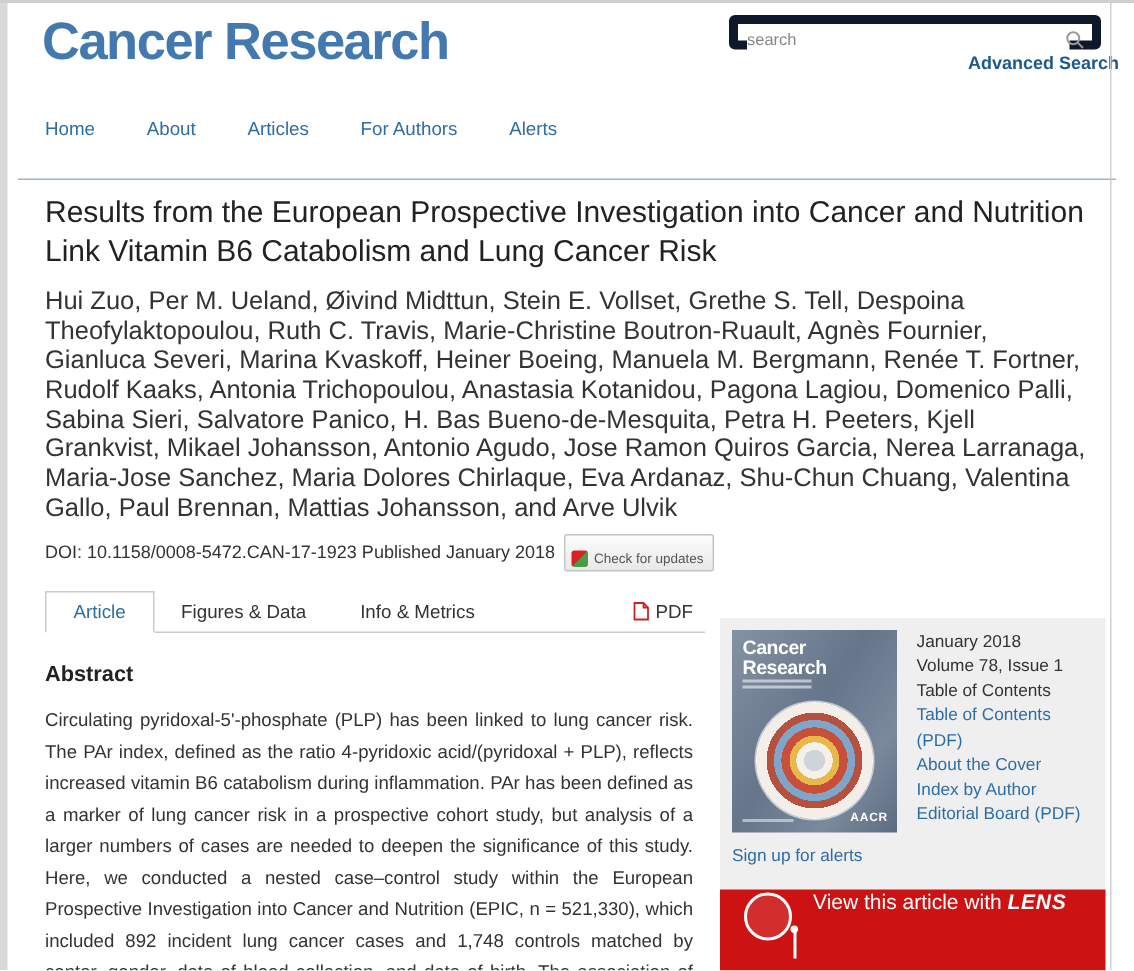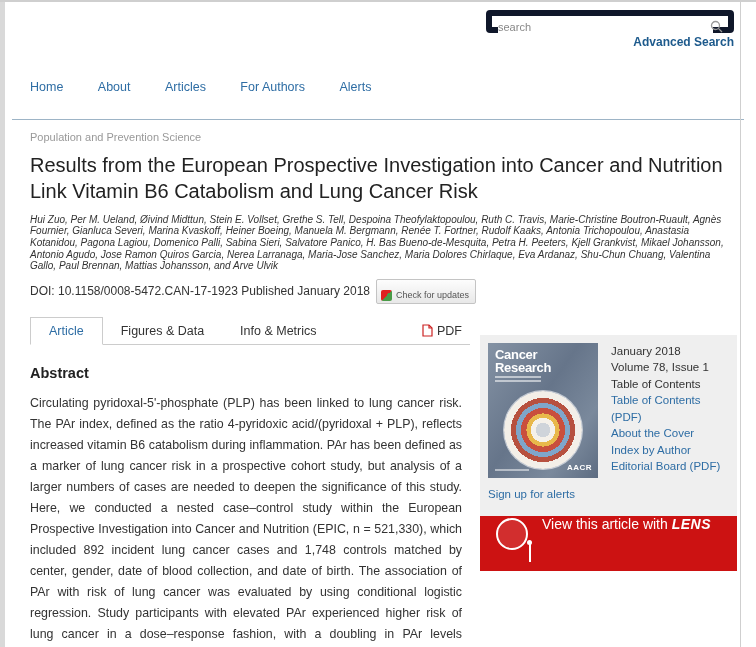--- a/index.html
+++ b/index.html
@@ -13,31 +13,31 @@
   .frame-right { position:absolute; left:740px; top:0; bottom:0; width:1px; background:#cfcfcf; z-index:50; }
 
   
   .header { position:relative; height:70px; }
   .logo { position:absolute; left:28px; top:6px; font-size:35px; font-weight:bold; color:#4379ae; letter-spacing:-1px; }
   .search-wrap { position:absolute; right:22px; top:8px; width:248px; }
   .search-box { position:relative; width:248px; height:23px; border:6px solid #0f172a; border-radius:4px; background:#fff; }
   .search-box input { position:absolute; left:6px; top:1px; width:215px; height:19px; border:none; outline:none; font-size:11px; color:#444; font-family:"Liberation Sans", sans-serif; }
   .search-box input::placeholder { color:#888; }
   .mag { position:absolute; right:5px; top:4px; width:13px; height:13px; }
-  .advanced { position:absolute; right:22px; top:33px; font-size:12px; font-weight:bold; color:#1d5a8c; text-decoration:none; }
+  .advanced { position:absolute; right:10px; top:33px; font-size:12px; font-weight:bold; color:#1d5a8c; text-decoration:none; }
 
   
   .nav { position:relative; height:30px; margin-top:5px; padding-left:30px; }
   .nav a { display:inline-block; margin-right:30px; font-size:12.5px; color:#2e6da4; text-decoration:none; }
   .rule { height:1px; background:#9db4c6; margin:12px 12px 0 12px; }
 
   
   .category { margin:11px 0 0 30px; font-size:11px; color:#999; }
   .title { margin:9px 30px 0 30px; font-size:20px; font-weight:normal; color:#222; line-height:1.32; }
-  .authors { margin:9px 26px 0 30px; font-size:10px; color:#333; line-height:1.16;font-style:italic; }
+  .authors { margin:9px 26px 0 30px; font-size:17px; color:#333; line-height:1.16; }
   .doi-row { margin:7px 0 0 30px; font-size:12px; color:#333; display:flex; align-items:center; gap:6px; }
   .crossmark { display:inline-flex; align-items:center; gap:4px; background:linear-gradient(#fdfdfd,#e8e8e8); border:1px solid #c4c4c4; border-radius:2px; padding:10px 6px 2px 4px; font-size:9px; color:#555; cursor:pointer; }
   .cm-logo { width:11px; height:11px; border-radius:2px; background:linear-gradient(135deg,#e02020 0 50%, #4a9b48 50% 100%); }
 
   
   .columns { position:relative; margin-top:14px; }
   .left-col { position:absolute; left:30px; top:0; width:440px; }
   .right-col { position:absolute; left:480px; top:0; width:257px; }
 
   
@@ -79,20 +79,21 @@
   svg { display:block; }
 </style>
 </head>
 <body>
 
 <div class="page">
   <div class="frame-left"></div>
   <div class="frame-right"></div>
 
   <div class="header">
+    <div class="logo">Cancer Research</div>
     <div class="search-wrap">
       <div class="search-box">
         <input type="text" placeholder="search" style="">
         <span class="mag">
           <svg width="13" height="13" viewBox="0 0 13 13">
               <circle cx="5.5" cy="5.5" r="4" fill="none" stroke="#999" stroke-width="1.3"></circle>
               <line x1="8.6" y1="8.6" x2="12" y2="12" stroke="#999" stroke-width="1.3"></line>
             </svg>
         </span>
       </div>
@@ -102,21 +103,20 @@
 
   <div class="nav">
     <a href="#">Home</a>
     <a href="#">About</a>
     <a href="#">Articles</a>
     <a href="#">For Authors</a>
     <a href="#">Alerts</a>
   </div>
   <div class="rule"></div>
 
-  <div class="category">Population and Prevention Science</div>
   <h1 class="title">Results from the European Prospective Investigation into Cancer and Nutrition Link Vitamin B6 Catabolism and Lung Cancer Risk</h1>
   <div class="authors">Hui Zuo, Per M. Ueland, Øivind Midttun, Stein E. Vollset, Grethe S. Tell, Despoina Theofylaktopoulou, Ruth C. Travis, Marie-Christine Boutron-Ruault, Agnès Fournier, Gianluca Severi, Marina Kvaskoff, Heiner Boeing, Manuela M. Bergmann, Renée T. Fortner, Rudolf Kaaks, Antonia Trichopoulou, Anastasia Kotanidou, Pagona Lagiou, Domenico Palli, Sabina Sieri, Salvatore Panico, H. Bas Bueno-de-Mesquita, Petra H. Peeters, Kjell Grankvist, Mikael Johansson, Antonio Agudo, Jose Ramon Quiros Garcia, Nerea Larranaga, Maria-Jose Sanchez, Maria Dolores Chirlaque, Eva Ardanaz, Shu-Chun Chuang, Valentina Gallo, Paul Brennan, Mattias Johansson, and Arve Ulvik</div>
   <div class="doi-row">
     <span>DOI: 10.1158/0008-5472.CAN-17-1923 Published January 2018</span>
     <span class="crossmark">
       <span class="cm-logo"></span>
       <span>Check for updates</span>
     </span>
   </div>
 

